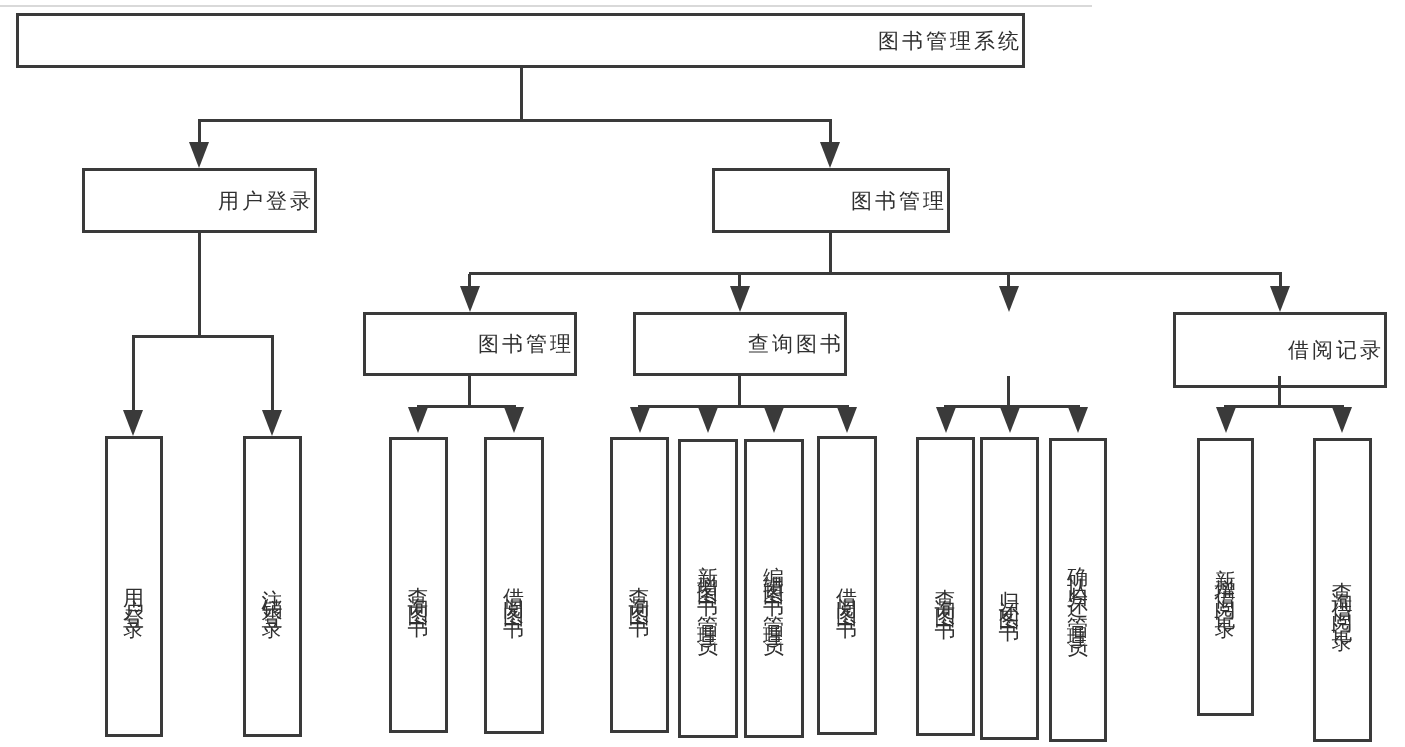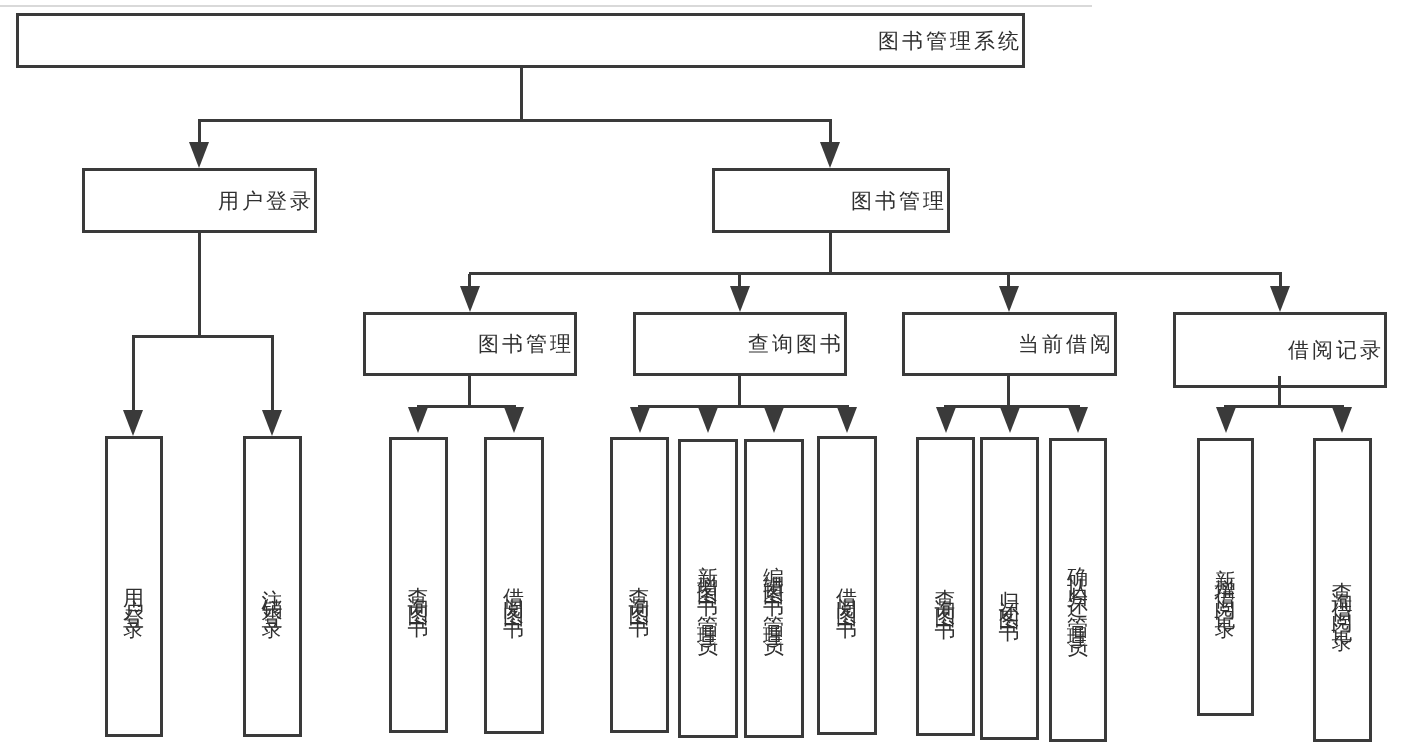--- a/index.html
+++ b/index.html
@@ -91,23 +91,20 @@
   <div class="arrow" style="left:730px;top:286px"></div>
   <div class="arrow" style="left:999px;top:286px"></div>
   <div class="arrow" style="left:1270px;top:286px"></div>
 
   <div class="hbox" style="left:363px;top:312px;width:214px;height:64px">
     <span>图书管理</span>
   </div>
   <div class="hbox" style="left:633px;top:312px;width:214px;height:64px">
     <span>查询图书</span>
   </div>
-  <div class="hbox" style="left:902px;top:312px;width:215px;height:64px">
-    <span>当前借阅</span>
-  </div>
   <div class="hbox" style="left:1173px;top:312px;width:214px;height:76px">
     <span>借阅记录</span>
   </div>
 
   <div class="vline" style="left:468px;top:376px;height:31px"></div>
   <div class="hline" style="left:417px;top:405px;width:99px"></div>
   <div class="arrow" style="left:408px;top:407px"></div>
   <div class="arrow" style="left:504px;top:407px"></div>
 
   <div class="vline" style="left:738px;top:376px;height:31px"></div>

